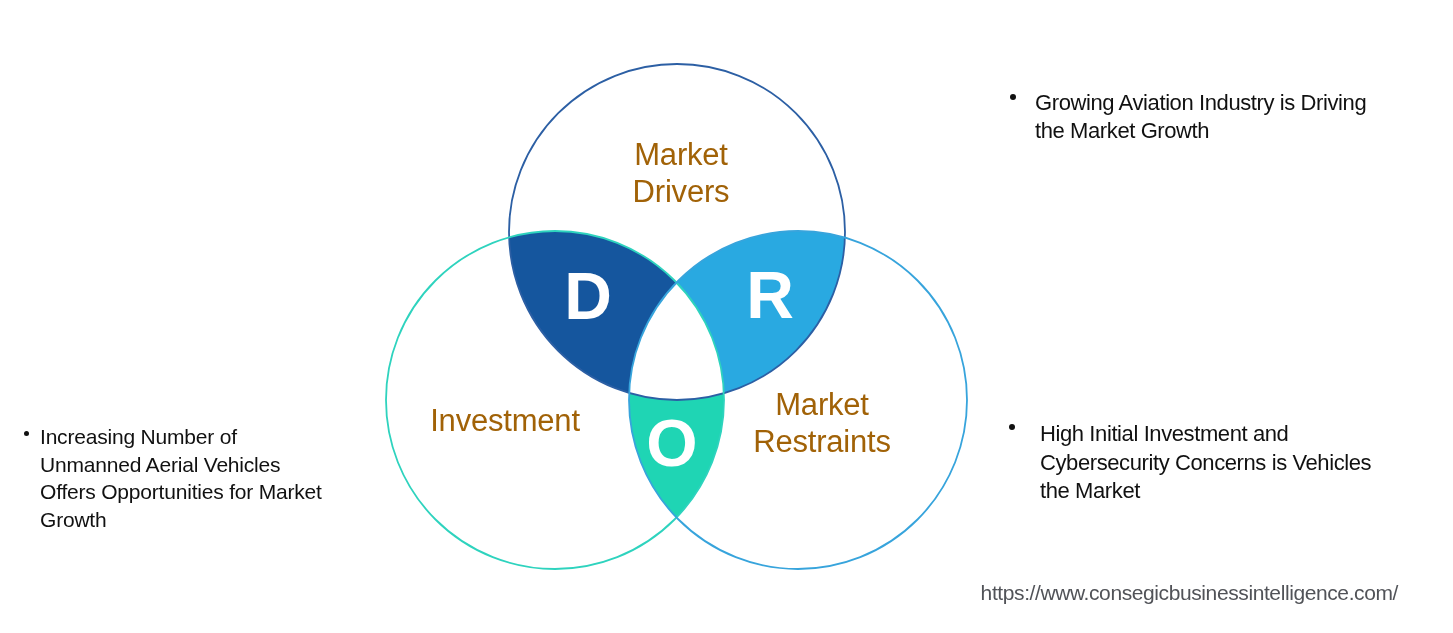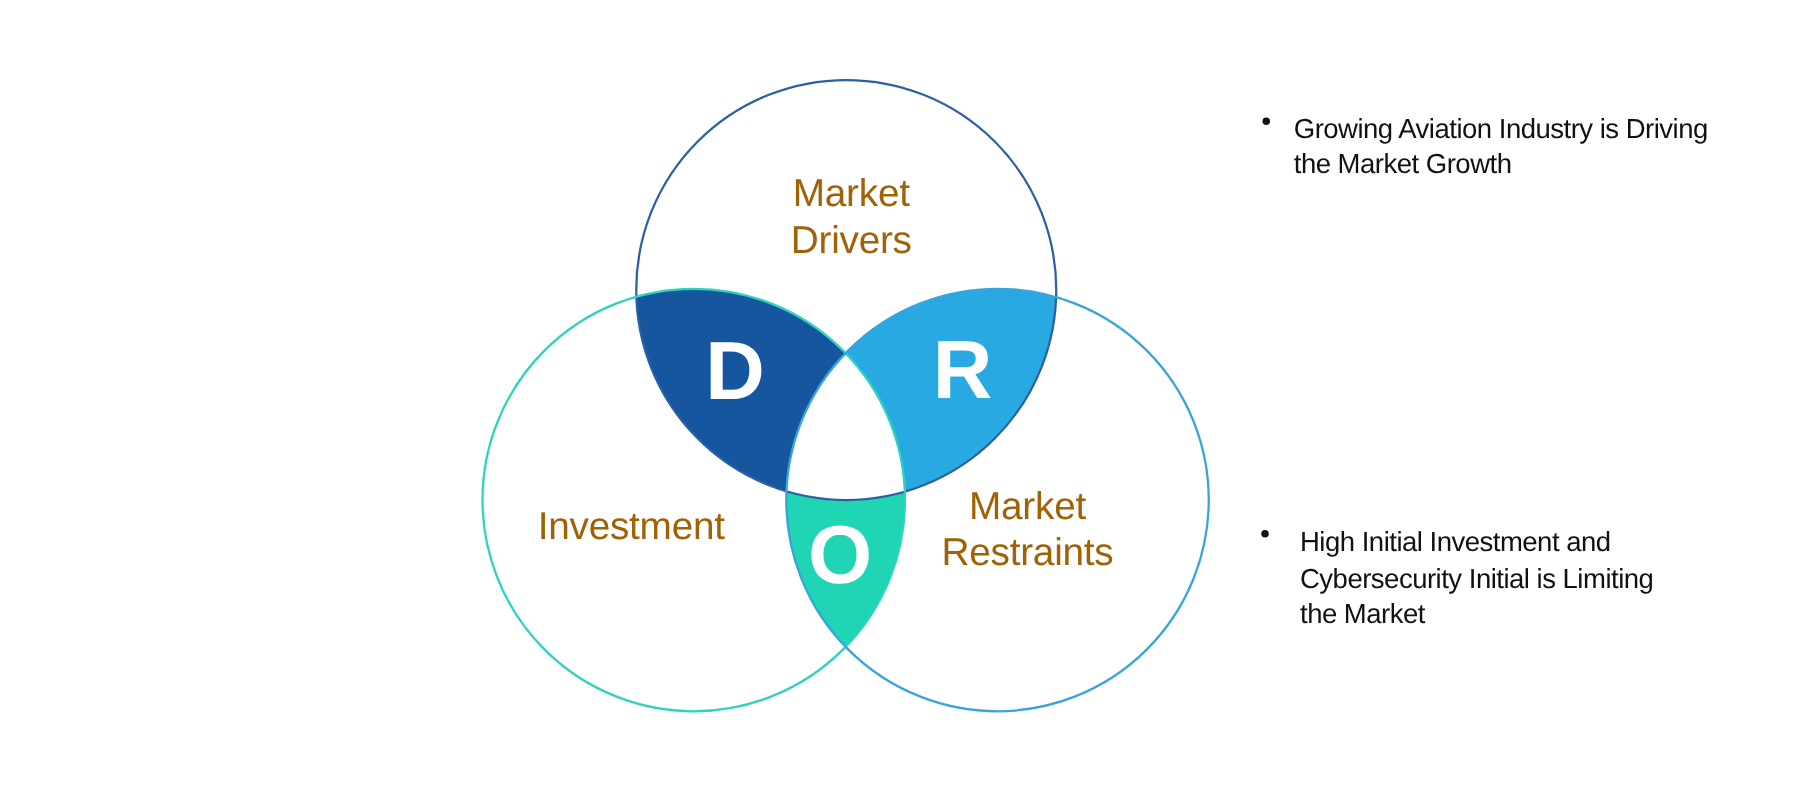--- a/index.html
+++ b/index.html
@@ -138,28 +138,36 @@
   <div class="circle-label" style="left:681px; top:136px;">Market
 Drivers</div>
   <div class="circle-label" style="left:505px; top:402px;">Investment</div>
   <div class="circle-label" style="left:822px; top:386px;">Market
 Restraints</div>
 
   <div class="petal-letter" style="left:588px; top:296px;">D</div>
   <div class="petal-letter" style="left:770px; top:295px;">R</div>
   <div class="petal-letter" style="left:672px; top:443px;">O</div>
 
+  <div class="annotation annotation-left">
+    <span class="dot"></span>
+    <span class="ann-text">Increasing Number of
+Unmanned Aerial Vehicles
+Offers Opportunities for Market
+Growth</span>
+  </div>
 
   <div class="annotation annotation-top-right">
     <span class="dot"></span>
     <span class="ann-text">Growing Aviation Industry is Driving
 the Market Growth</span>
   </div>
 
   <div class="annotation annotation-bottom-right">
     <span class="dot"></span>
     <span class="ann-text">High Initial Investment and
-Cybersecurity Initial is Limiting
+Cybersecurity Concerns is Vehicles
 the Market</span>
   </div>
 
+  <div class="footer-url">https://www.consegicbusinessintelligence.com/</div>
 
 </div>
 
 </body></html>

